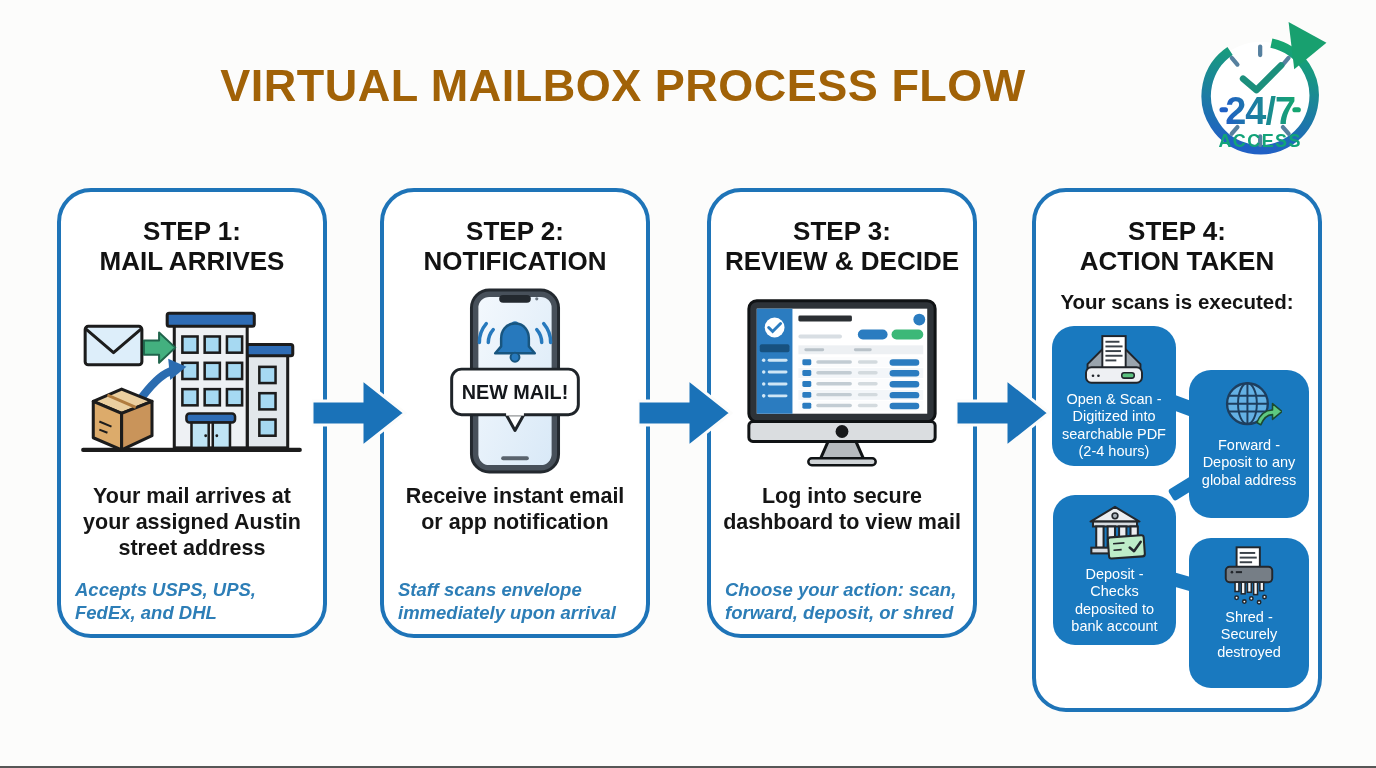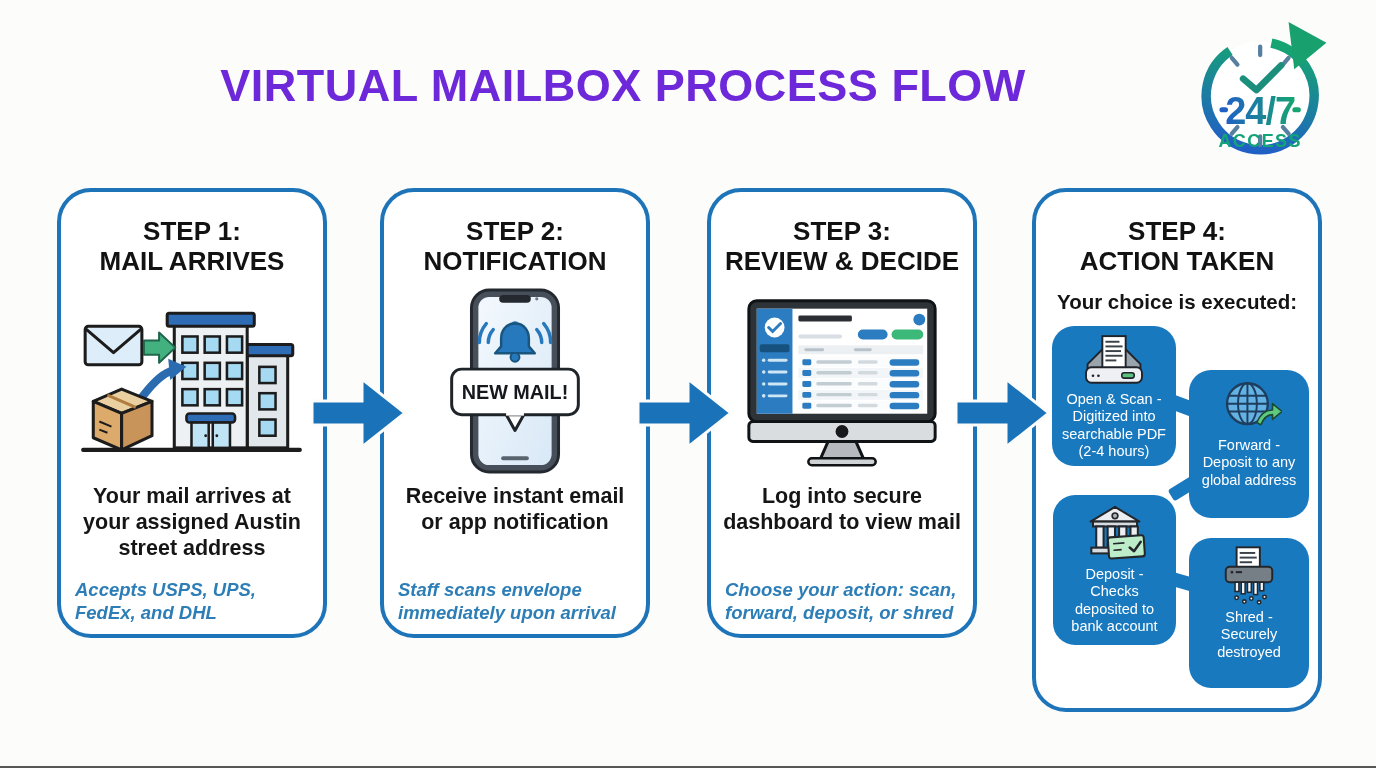--- a/index.html
+++ b/index.html
@@ -1,19 +1,19 @@
 <!DOCTYPE html>
 <html><head>
 <meta charset="utf-8">
 <style>
   html,body{margin:0;padding:0;background:#e9e9e7;}
   .stage{position:relative;width:1376px;height:768px;background:#fcfcfb;overflow:hidden;
          font-family:"Liberation Sans",sans-serif;margin:0 auto;}
   .title{position:absolute;top:60px;left:0;right:130px;text-align:center;margin:0;
-         font-size:45px;font-weight:800;letter-spacing:.5px;color:#6d28d9;}
+         font-size:45px;font-weight:800;letter-spacing:.5px;color:#a16207;}
   .badge{position:absolute;left:1192px;top:18px;width:142px;height:148px;}
 
   .card{position:absolute;top:188px;height:450px;background:#fff;border:4px solid #1e74b8;
         border-radius:34px;box-sizing:border-box;}
   .card1{left:57px;width:270px;}
   .card2{left:380px;width:270px;}
   .card3{left:707px;width:270px;}
   .card4{left:1032px;width:290px;height:524px;}
 
   .step-title{position:absolute;top:24px;left:0;right:0;margin:0;text-align:center;
@@ -252,21 +252,21 @@
     </div>
     <p class="desc">Log into secure
 dashboard to view mail</p>
     <p class="note">Choose your action: scan,
 forward, deposit, or shred</p>
   </section>
 
   <section class="card card4">
     <h2 class="step-title">STEP 4:
 ACTION TAKEN</h2>
-    <p class="step4-sub">Your choice is executed:</p>
+    <p class="step4-sub">Your scans is executed:</p>
 
     <div class="conn conn1"></div>
     <div class="conn conn2"></div>
     <div class="conn conn3"></div>
 
     <div class="action-box box-scan">
       <div class="abox-icon">
         <svg width="66" height="56" viewBox="0 0 84 72">
           <polygon points="8,40 30,18 30,46 8,52" fill="#9aa4ad" stroke="#20242a" stroke-width="2.5" stroke-linejoin="round"></polygon>
           <polygon points="76,40 54,18 54,46 76,52" fill="#9aa4ad" stroke="#20242a" stroke-width="2.5" stroke-linejoin="round"></polygon>

